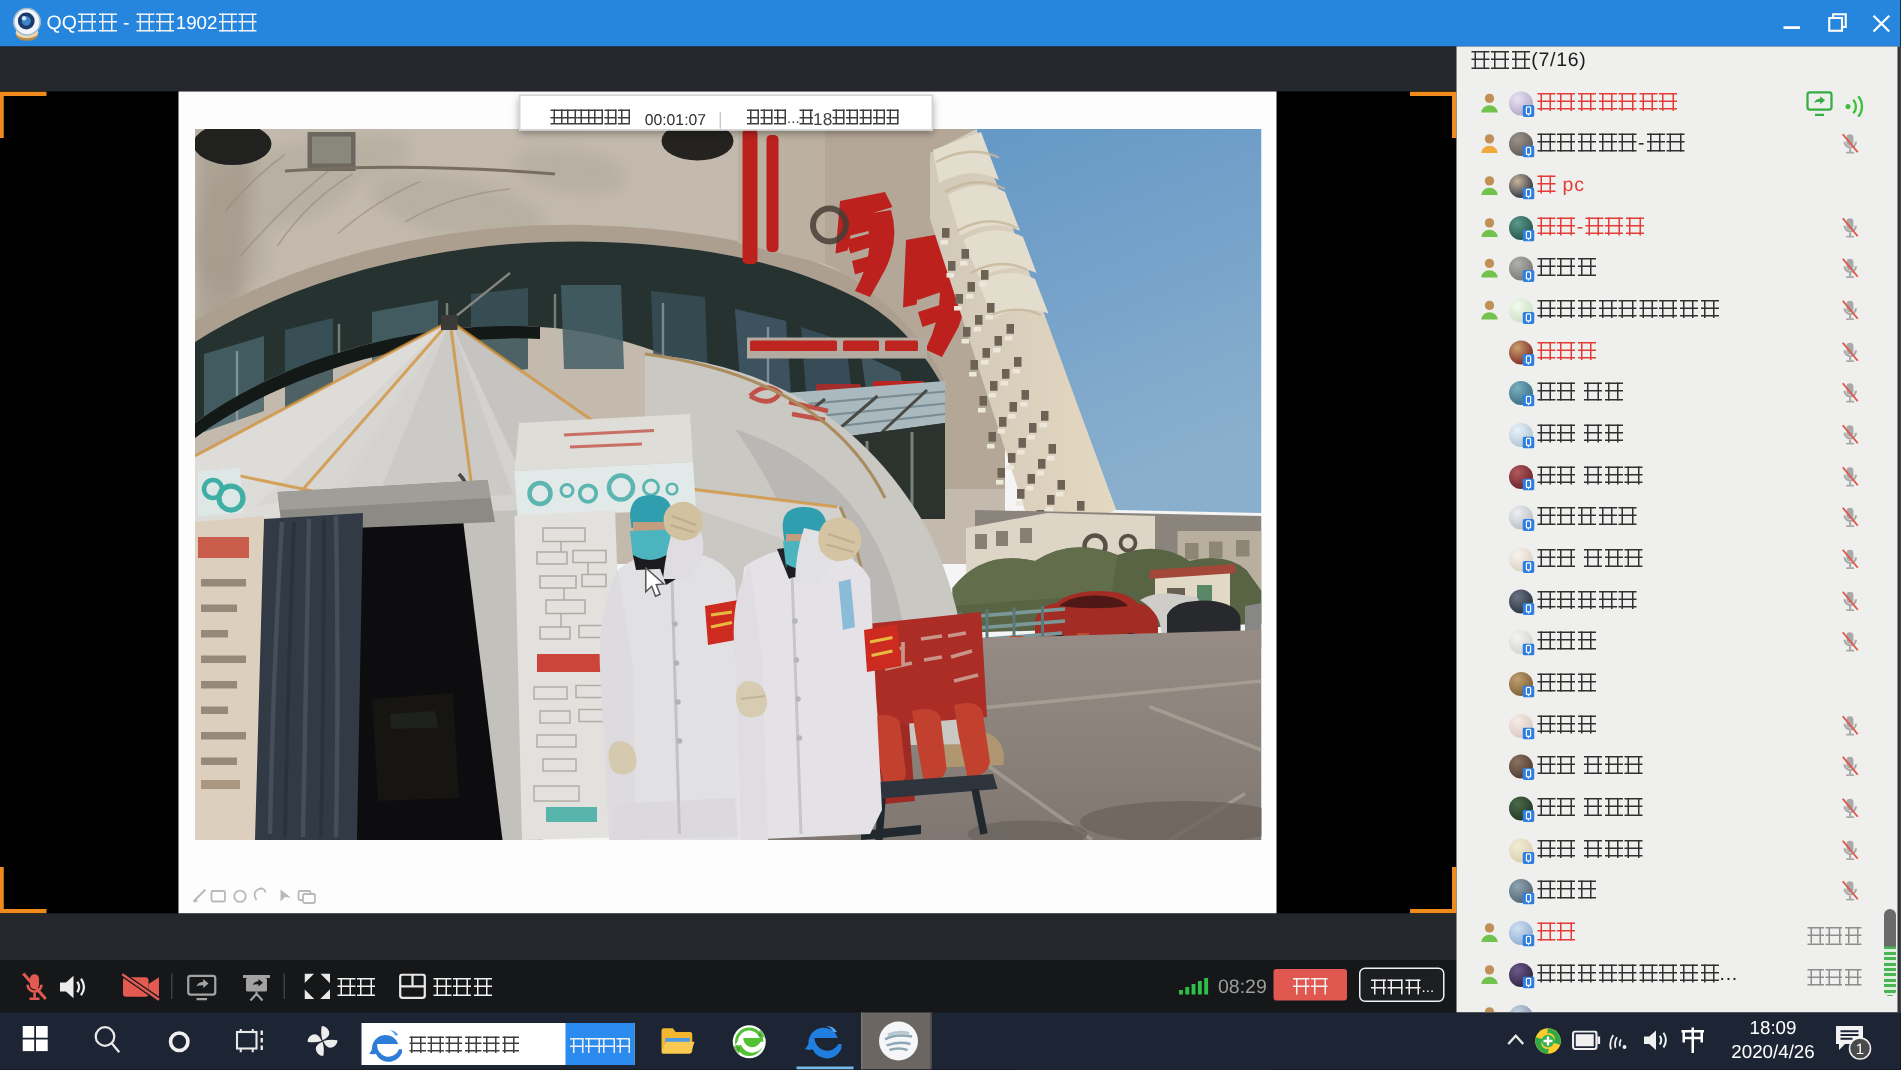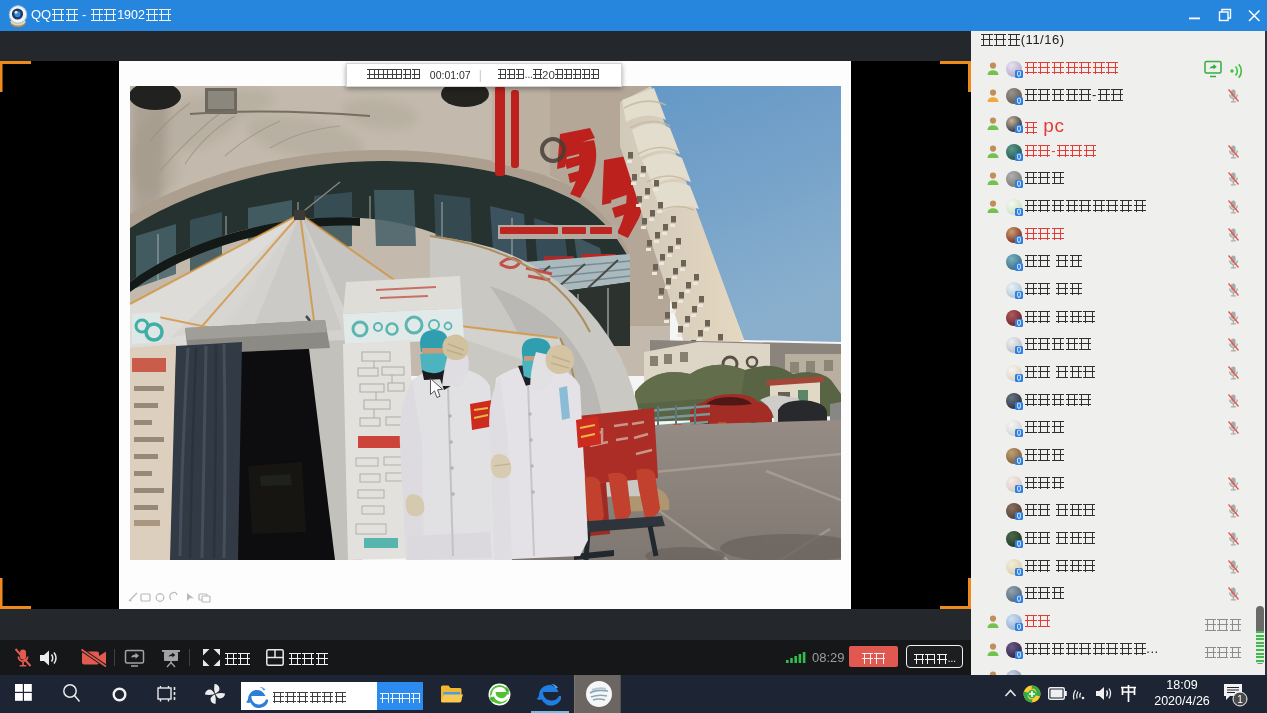--- a/index.html
+++ b/index.html
@@ -5,21 +5,21 @@
 .abs{position:absolute}
 #root{position:relative;width:1267px;height:525px}
 #titlebar{left:0;top:0;width:1267px;height:31px;background:#2685dd}
 #strip1{left:0;top:31px;width:971px;height:30px;background:#24272c}
 #stage{left:0;top:61px;width:971px;height:548px;background:#000}
 #whitepanel{left:119px;top:61px;width:732px;height:548px;background:#fdfdfd}
 #strip2{left:0;top:609px;width:971px;height:31px;background:#24272c}
 #toolbar{left:0;top:640px;width:971px;height:35px;background:#151719}
 #taskbar{left:0;top:675px;width:1267px;height:38px;background:#1d2534}
 #sidebar{left:971px;top:31px;width:296px;height:644px;background:#efefed;border-right:2px solid #30343a}
-.tooltip{left:346px;top:63px;width:276px;height:24px;background:#fff;border:1px solid #d4d4d4;box-shadow:0 2px 5px rgba(0,0,0,.35);display:flex;align-items:center;font-size:12px;color:#3c3c3c}
+.tooltip{left:346px;top:63px;width:276px;height:24px;background:#fff;border:1px solid #d4d4d4;box-shadow:0 2px 5px rgba(0,0,0,.35);display:flex;align-items:flex-end;font-size:12px;color:#3c3c3c}
 .c{display:inline-block;width:12px;height:12px;margin:0 .8px;background-size:100% 100%}
 .cd{background:
  linear-gradient(#303030,#303030) 0 0/12px 1.2px no-repeat,
  linear-gradient(#303030,#303030) 0 5px/12px 1.1px no-repeat,
  linear-gradient(#303030,#303030) 0 10.5px/12px 1.2px no-repeat,
  linear-gradient(#303030,#303030) 2px 0/1.1px 12px no-repeat,
  linear-gradient(#303030,#303030) 8.5px 0/1.1px 12px no-repeat}
 .cr{background:
  linear-gradient(#e33b35,#e33b35) 0 0/12px 1.2px no-repeat,
  linear-gradient(#e33b35,#e33b35) 0 5px/12px 1.1px no-repeat,
@@ -489,21 +489,21 @@
  <path d="M0 1.5 L31 1.5 M1 0 L1 31" stroke="#ef8b1d" stroke-width="3" fill="none"></path>
  <path d="M940 1.5 L971 1.5 M969.5 0 L969.5 31" stroke="#ef8b1d" stroke-width="3" fill="none"></path>
  <path d="M0 546.5 L31 546.5 M1 517 L1 548" stroke="#ef8b1d" stroke-width="3" fill="none"></path>
  <path d="M940 546.5 L971 546.5 M969.5 517 L969.5 548" stroke="#ef8b1d" stroke-width="3" fill="none"></path>
 </svg>
 
 <div class="abs tooltip" style="white-space:nowrap">
  <span style="margin-left:20px"><span class="ctt"></span><span class="ctt"></span><span class="ctt"></span><span class="ctt"></span><span class="ctt"></span><span class="ctt"></span></span>
  <span style="margin-left:9px;color:#2e2e2e;font-size:10.5px;letter-spacing:0">00:01:07</span>
  <span style="margin-left:8px;color:#c8c8c8">|</span>
- <span style="margin-left:16px"><span class="ctt"></span><span class="ctt"></span><span class="ctt"></span><span style="color:#3f3f3f;font-size:10px;position:relative;top:-1px">...</span><span class="ctt"></span><span style="color:#3f3f3f;font-size:11.5px">20</span><span class="ctt"></span><span class="ctt"></span><span class="ctt"></span><span class="ctt"></span><span class="ctt"></span></span>
+ <span style="margin-left:16px"><span class="ctt"></span><span class="ctt"></span><span class="ctt"></span><span style="color:#3f3f3f;font-size:10px;position:relative;top:-1px">...</span><span class="ctt"></span><span style="color:#3f3f3f;font-size:11.5px">18</span><span class="ctt"></span><span class="ctt"></span><span class="ctt"></span><span class="ctt"></span><span class="ctt"></span></span>
 </div>
 <div class="abs" id="strip2"></div>
 <div class="abs" id="toolbar">
  <svg class="abs" style="left:12px;top:7px" width="22" height="22" viewBox="0 0 22 22">
   <g fill="#e25a50">
           <rect x="8" y="2.5" width="6" height="10" rx="3"></rect>
           <path d="M5.5 9.5 a5.5 5.5 0 0 0 11 0 l-1.8 0 a3.7 3.7 0 0 1 -7.4 0 z"></path>
           <rect x="10.2" y="15" width="1.7" height="3.2"></rect>
           <rect x="7.5" y="18" width="7" height="1.6" rx="0.8"></rect>
         </g>
@@ -550,21 +550,21 @@
           <rect x="8.4" y="4" width="2.6" height="7"></rect>
           <rect x="12.6" y="2" width="2.6" height="9"></rect>
           <rect x="16.8" y="0" width="2.6" height="11"></rect>
         </g>
  </svg>
  <div class="abs" style="left:812px;top:10px;color:#9d9d9d;font-size:13px">08:29</div>
  <div class="abs" style="left:849px;top:6px;width:49px;height:21px;background:#e05850;border-radius:2px;text-align:center;padding-top:4px"><span class="c cw" style="width:11px;height:11px"></span><span class="c cw" style="width:11px;height:11px"></span></div>
  <div class="abs" style="left:906px;top:5px;width:57px;height:23px;border:1.6px solid #f2f2f2;border-radius:4px;background:rgba(255,255,255,.03);text-align:center;padding-top:4px"><span class="c cw" style="width:10px;height:10px"></span><span class="c cw" style="width:10px;height:10px"></span><span class="c cw" style="width:10px;height:10px"></span><span style="color:#f2f2f2;font-size:10px;position:relative;top:-2px">...</span></div>
 </div>
 <div class="abs" id="sidebar">
-      <div class="abs rowlab" style="left:9px;top:3px;font-size:13px"><span class="c cd"></span><span class="c cd"></span><span class="c cd"></span><span style="color:#1d1d1d;position:relative;top:-2px">(11/16)</span></div>
+      <div class="abs rowlab" style="left:9px;top:3px;font-size:13px"><span class="c cd"></span><span class="c cd"></span><span class="c cd"></span><span style="color:#1d1d1d;position:relative;top:-2px">(7/16)</span></div>
       <div class="row" style="top:23.5px">
         <svg class="abs" style="left:16px;top:7px" width="12" height="14" viewBox="0 0 12 14">
           <circle cx="6" cy="3.6" r="3.1" fill="#c09058"></circle>
           <path d="M0.5 13 a5.5 4.8 0 0 1 11 0 z" fill="#72c24e"></path>
         </svg>
         <div class="abs" style="left:35px;top:6px;width:16px;height:16px;border-radius:50%;background:radial-gradient(circle at 35% 30%,#e8e2f2 0%,#b9aecb 70%)">
           <svg class="abs" style="left:9px;top:9px" width="8" height="8" viewBox="0 0 8 8">
             <rect width="8" height="8" rx="1.5" fill="#2e7fe0"></rect>
             <rect x="2.6" y="1.3" width="2.8" height="4.6" rx="0.6" fill="none" stroke="#fff" stroke-width="0.8"></rect>
             <circle cx="4" cy="6.6" r="0.5" fill="#fff"></circle>
@@ -612,21 +612,21 @@
           <circle cx="6" cy="3.6" r="3.1" fill="#c09058"></circle>
           <path d="M0.5 13 a5.5 4.8 0 0 1 11 0 z" fill="#72c24e"></path>
         </svg>
         <div class="abs" style="left:35px;top:6px;width:16px;height:16px;border-radius:50%;background:radial-gradient(circle at 35% 30%,#c8b49a 0%,#3c414b 70%)">
           <svg class="abs" style="left:9px;top:9px" width="8" height="8" viewBox="0 0 8 8">
             <rect width="8" height="8" rx="1.5" fill="#2e7fe0"></rect>
             <rect x="2.6" y="1.3" width="2.8" height="4.6" rx="0.6" fill="none" stroke="#fff" stroke-width="0.8"></rect>
             <circle cx="4" cy="6.6" r="0.5" fill="#fff"></circle>
           </svg>
         </div>
-        <div class="rowlab" style="left:53px;font-size:19px"><span class="c cr"></span><span style="color:#e23c36;position:relative;top:-2px"> pc</span></div>
+        <div class="rowlab" style="left:53px;font-size:13px"><span class="c cr"></span><span style="color:#e23c36;position:relative;top:-2px"> pc</span></div>
       </div>
       <div class="row" style="top:106.5px">
         <svg class="abs" style="left:16px;top:7px" width="12" height="14" viewBox="0 0 12 14">
           <circle cx="6" cy="3.6" r="3.1" fill="#c09058"></circle>
           <path d="M0.5 13 a5.5 4.8 0 0 1 11 0 z" fill="#72c24e"></path>
         </svg>
         <div class="abs" style="left:35px;top:6px;width:16px;height:16px;border-radius:50%;background:radial-gradient(circle at 35% 30%,#5a9a8a 0%,#2c5c52 70%)">
           <svg class="abs" style="left:9px;top:9px" width="8" height="8" viewBox="0 0 8 8">
             <rect width="8" height="8" rx="1.5" fill="#2e7fe0"></rect>
             <rect x="2.6" y="1.3" width="2.8" height="4.6" rx="0.6" fill="none" stroke="#fff" stroke-width="0.8"></rect>

